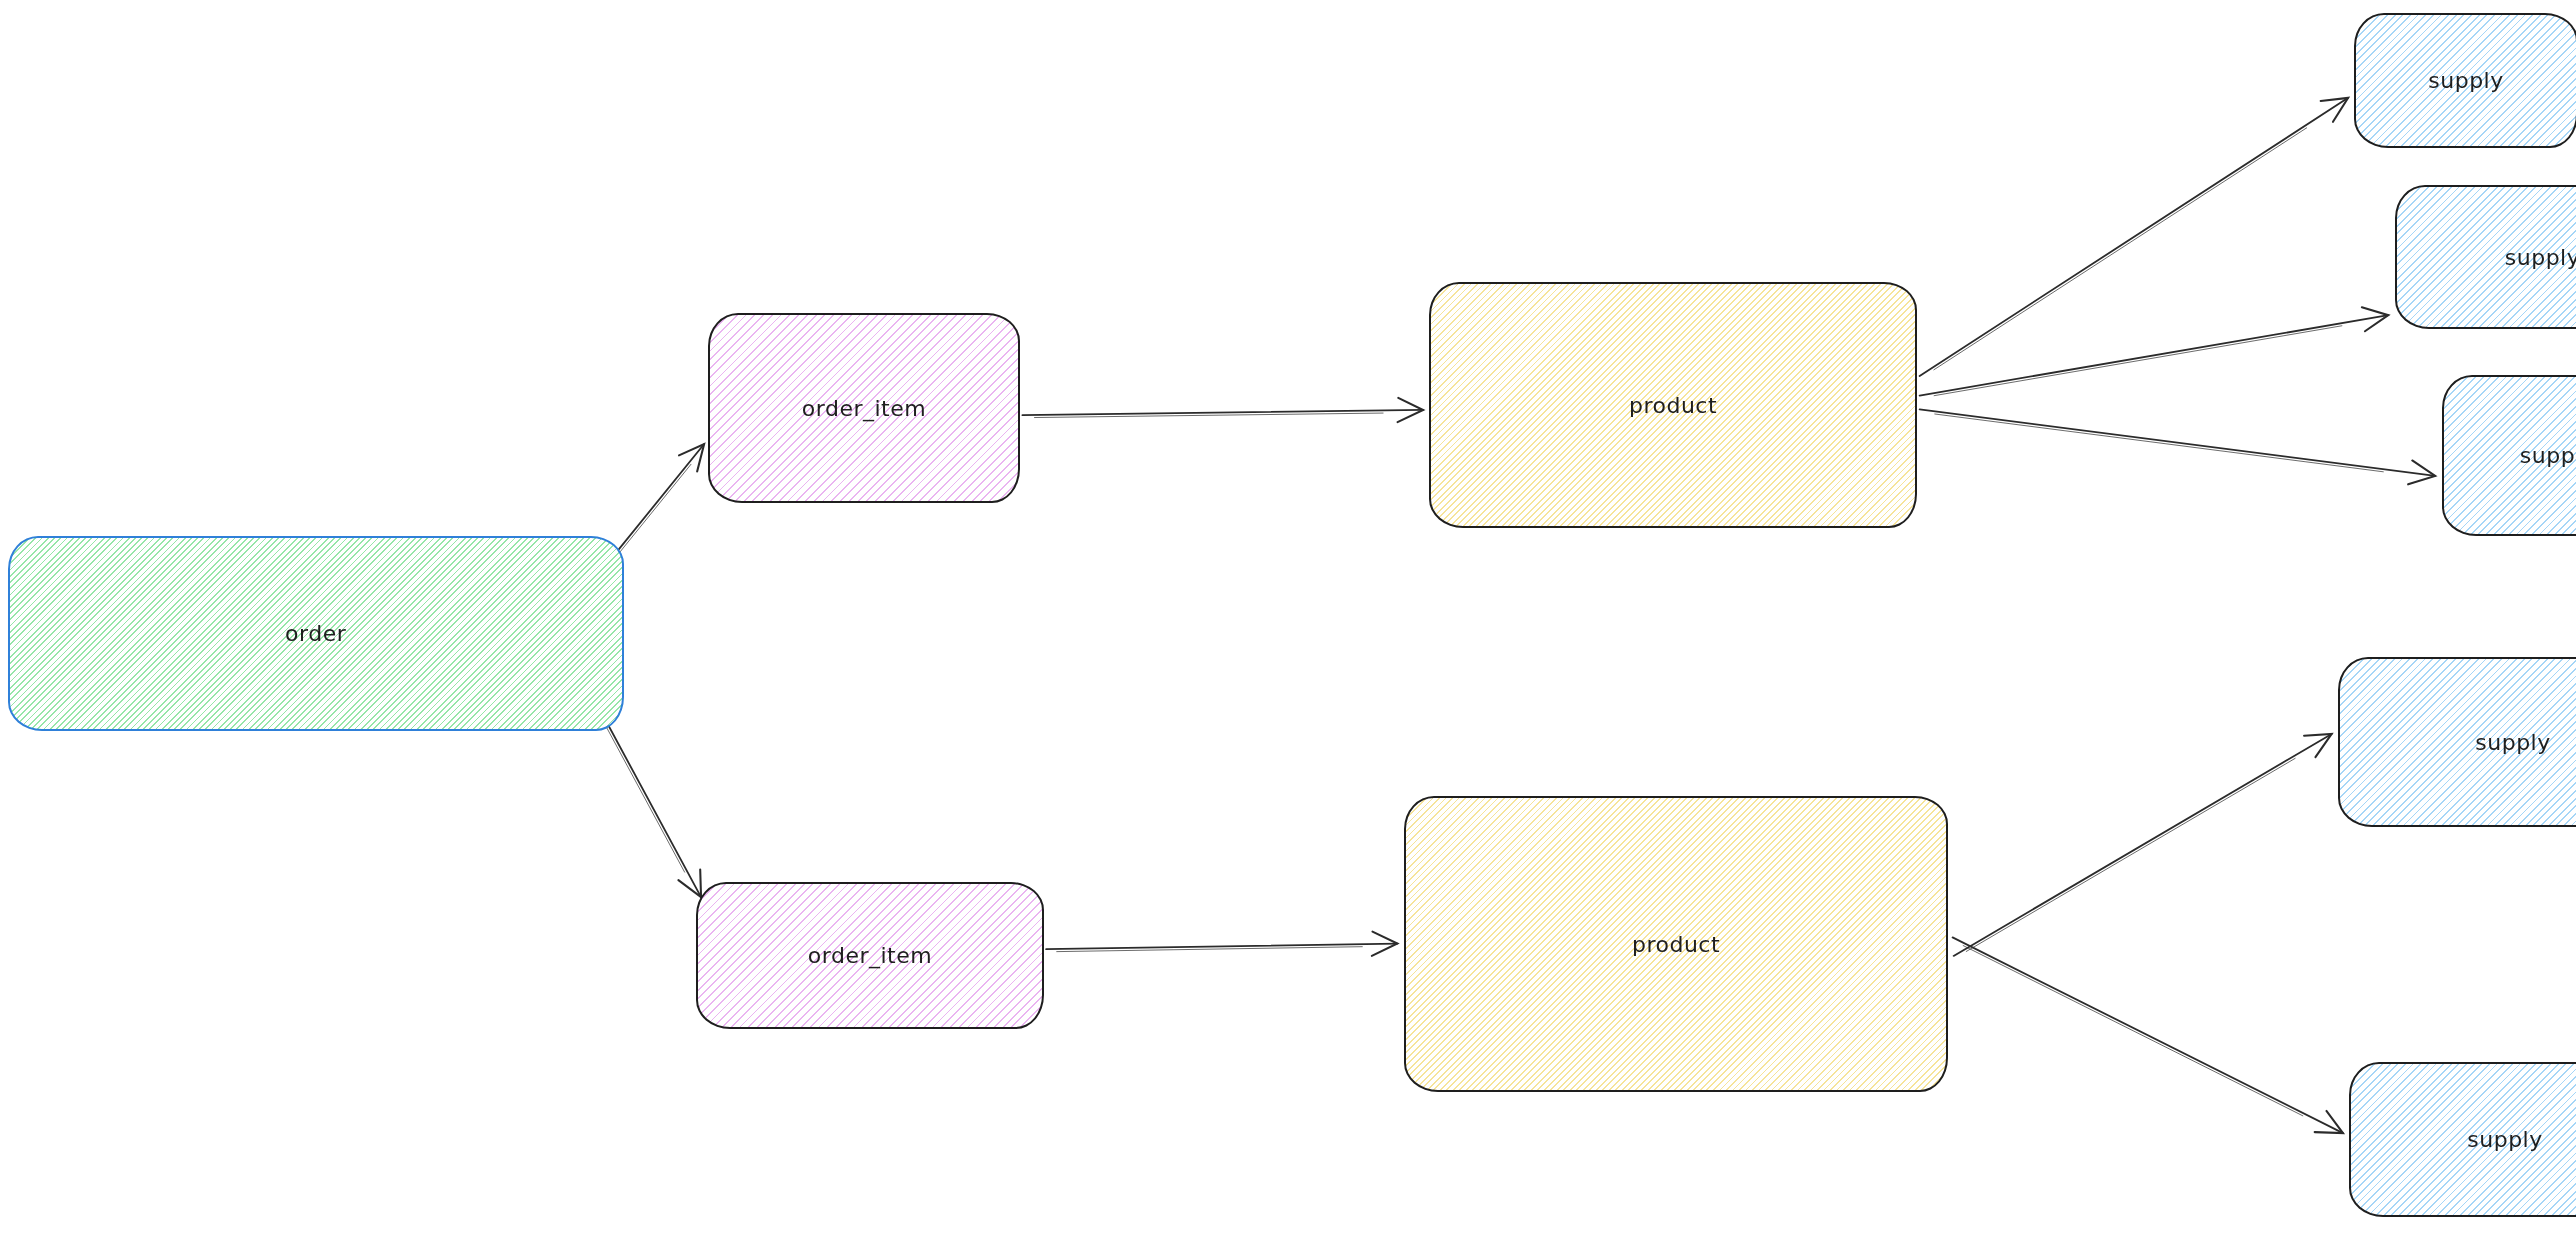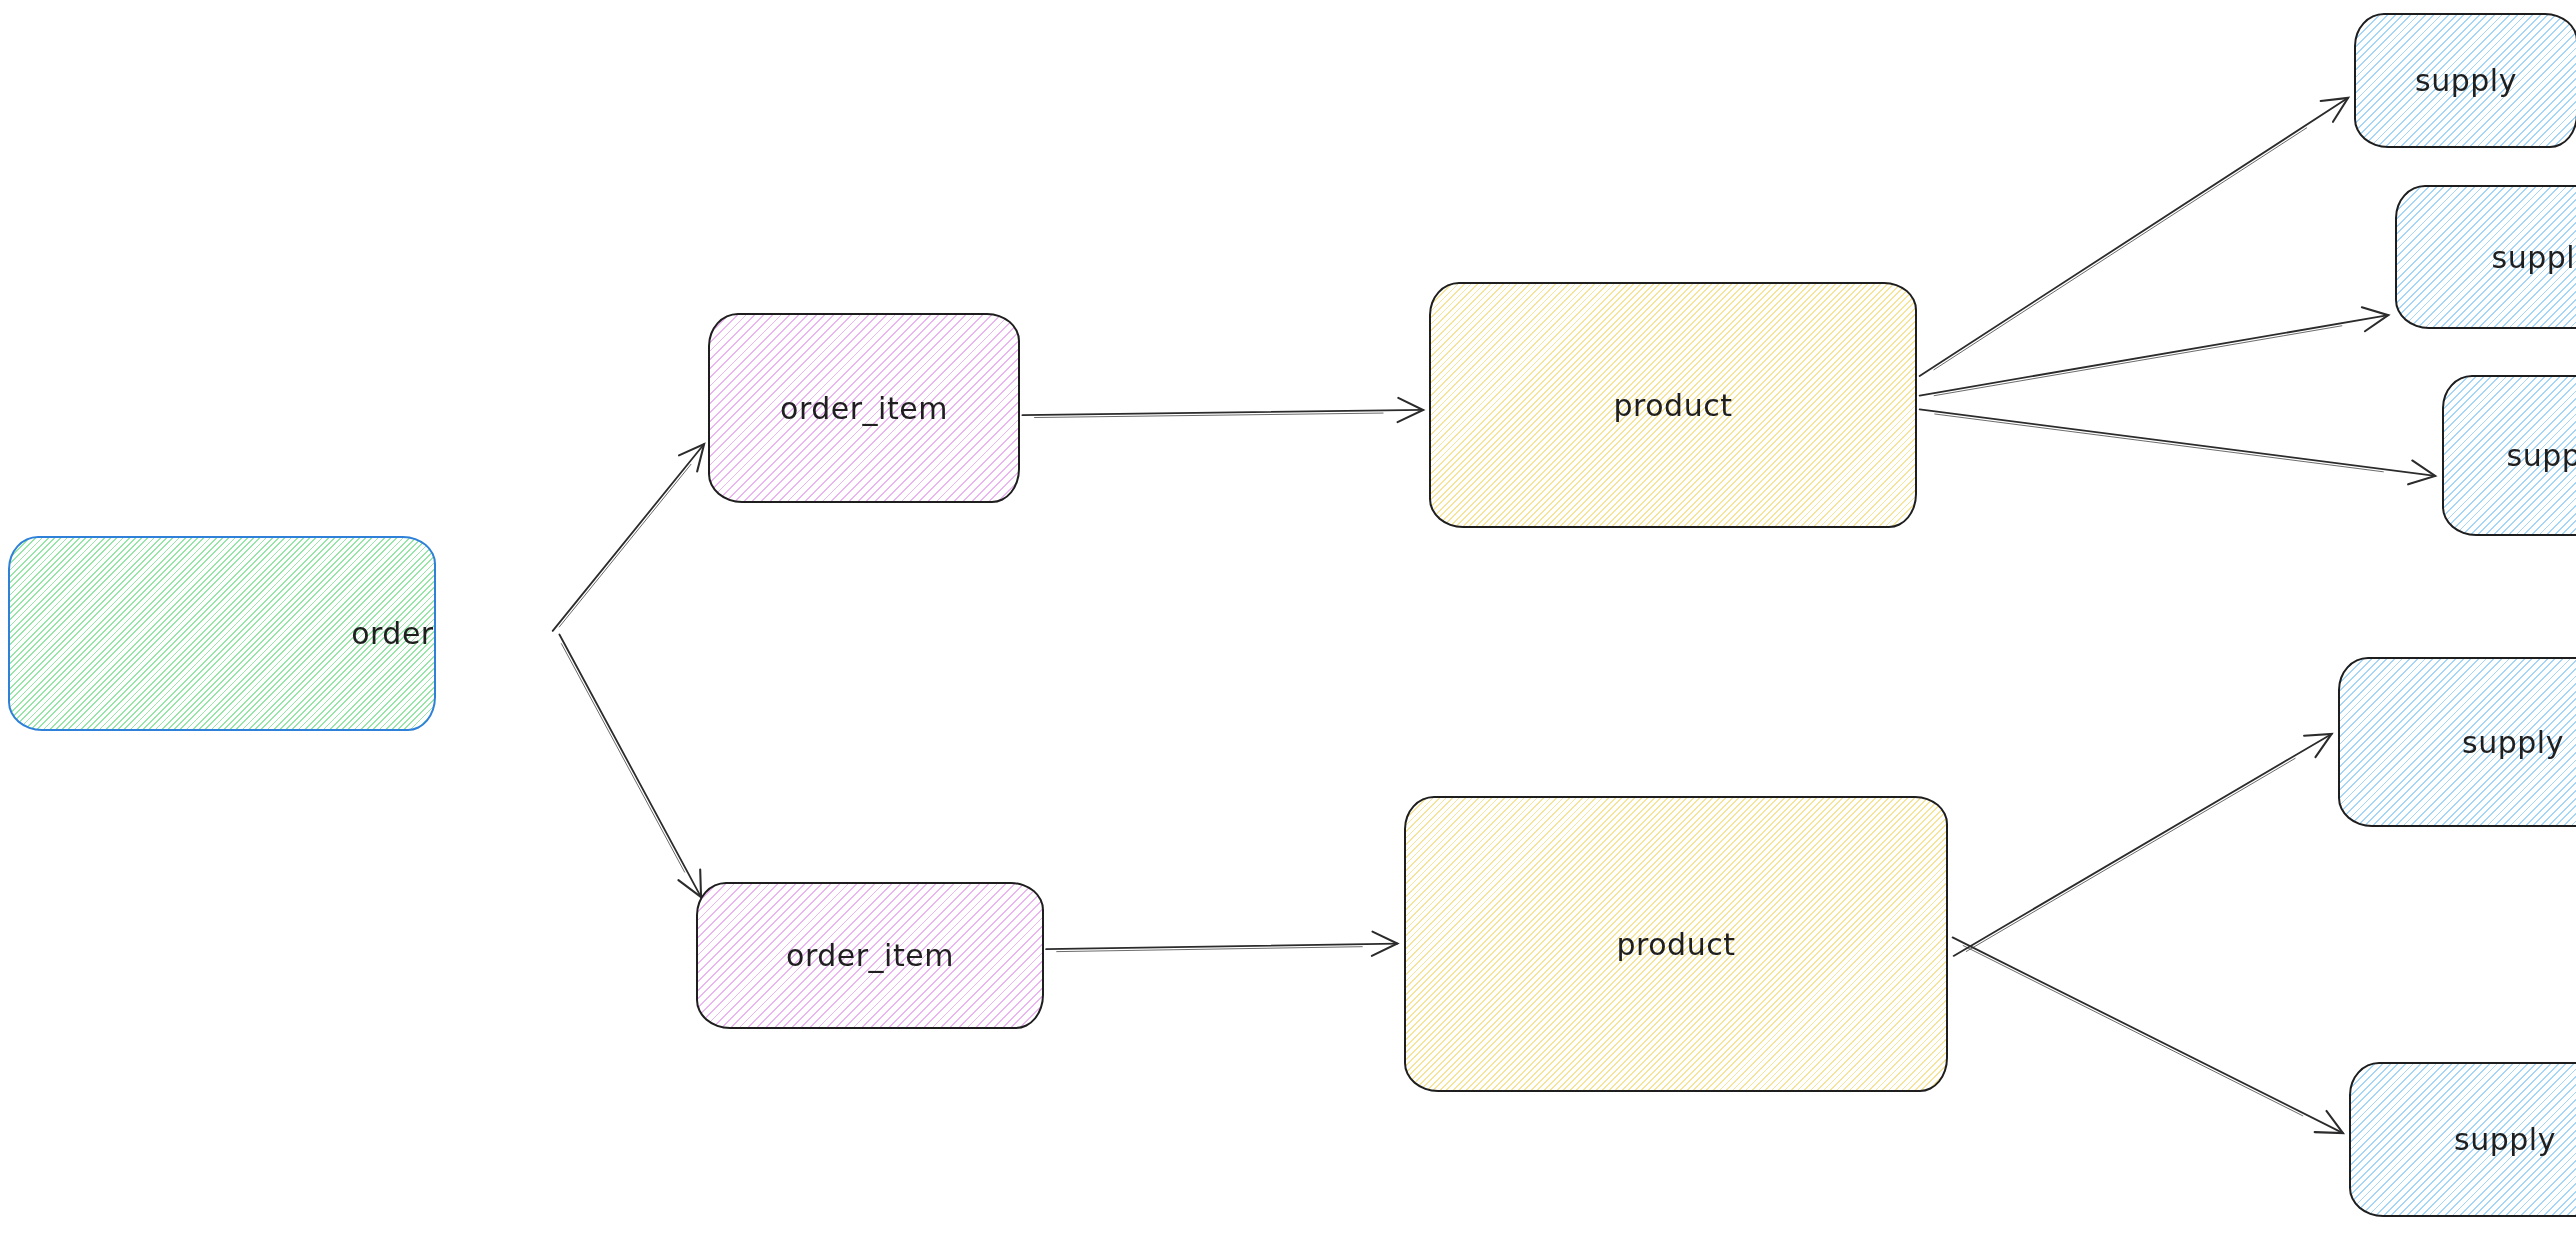--- a/index.html
+++ b/index.html
@@ -37,21 +37,21 @@
   .node{
     position:absolute;
     box-sizing:border-box;
     border:2.1px solid #1e1e1e;
     border-radius:30px 33px 28px 34px / 33px 28px 34px 29px;
     display:flex;align-items:center;justify-content:center;
     background-color:#ffffff;
   }
   .label{
     color:var(--ink,#1f1f1f);
-    font-size:30px;
+    font-size:22px;
     letter-spacing:0.5px;
     white-space:nowrap;
     user-select:none;
   }
 </style>
 </head>
 <body>
 
 <div class="canvas">
   <svg class="edges" viewBox="0 0 5240 2394" xmlns="http://www.w3.org/2000/svg">
@@ -93,21 +93,21 @@
           <line class="shaft2" x1="3816.5517626254755" y1="1847.3816328702992" x2="4455.131762625476" y2="1472.4116328702992"></line>
           <line class="shaft" x1="3792" y1="1856" x2="4526" y2="1425" marker-end="url(#ah)"></line>
         </g>
         <g>
           <line class="shaft2" x1="3810.4992158261844" y1="1835.8697747467158" x2="4469.959215826185" y2="2166.4697747467158"></line>
           <line class="shaft" x1="3790" y1="1820" x2="4548" y2="2200" marker-end="url(#ah)"></line>
         </g>
       </g>
   </svg>
   <div class="nodes">
-      <div class="node" style="left: 7.7px; top: 536px; width: 428px; height: 195px; border-color: rgb(47, 128, 217); background-image: repeating-linear-gradient(135deg, rgb(150, 230, 168) 0px, rgb(150, 230, 168) 1.3px, transparent 1.3px, transparent 4.4px); justify-content: flex-end;">
+      <div class="node" style="left: 7.7px; top: 536px; width: 616px; height: 195px; border-color: rgb(47, 128, 217); background-image: repeating-linear-gradient(135deg, rgb(150, 230, 168) 0px, rgb(150, 230, 168) 1.3px, transparent 1.3px, transparent 4.4px);">
         <span class="label">order</span>
       </div>
       <div class="node" style="left: 708px; top: 313px; width: 312px; height: 190px; border-color: rgb(30, 30, 30); background-image: repeating-linear-gradient(135deg, rgb(234, 181, 241) 0px, rgb(234, 181, 241) 1.3px, transparent 1.3px, transparent 6.2px);">
         <span class="label">order_item</span>
       </div>
       <div class="node" style="left: 696px; top: 882px; width: 348px; height: 147px; border-color: rgb(30, 30, 30); background-image: repeating-linear-gradient(135deg, rgb(234, 181, 241) 0px, rgb(234, 181, 241) 1.3px, transparent 1.3px, transparent 6.2px);">
         <span class="label">order_item</span>
       </div>
       <div class="node" style="left: 1429px; top: 282px; width: 488px; height: 246px; border-color: rgb(30, 30, 30); background-image: repeating-linear-gradient(135deg, rgb(246, 228, 154) 0px, rgb(246, 228, 154) 1.3px, transparent 1.3px, transparent 4.6px);">
         <span class="label">product</span>

